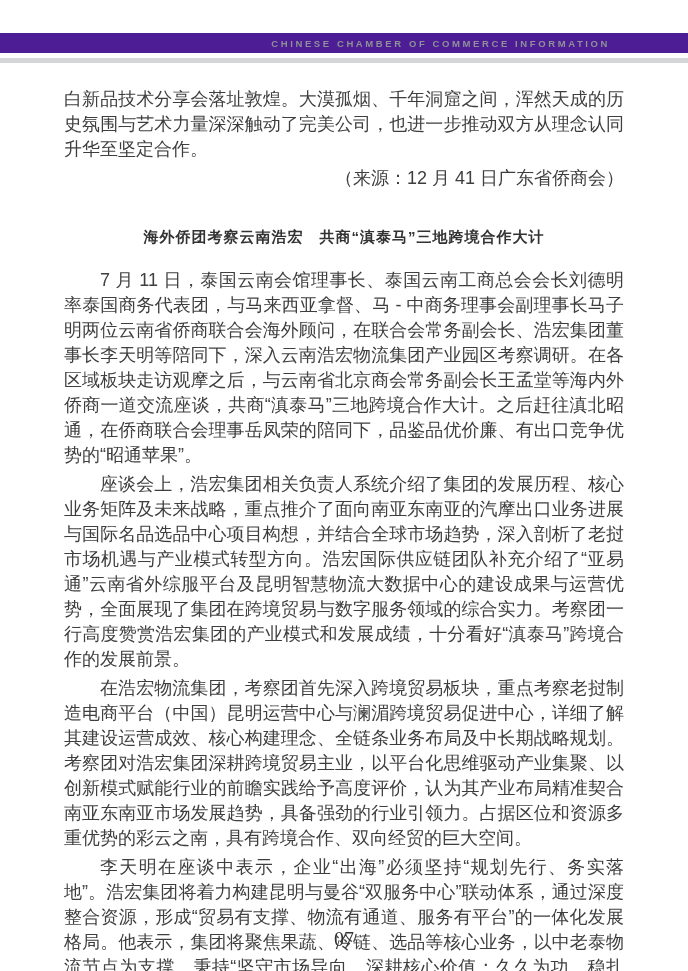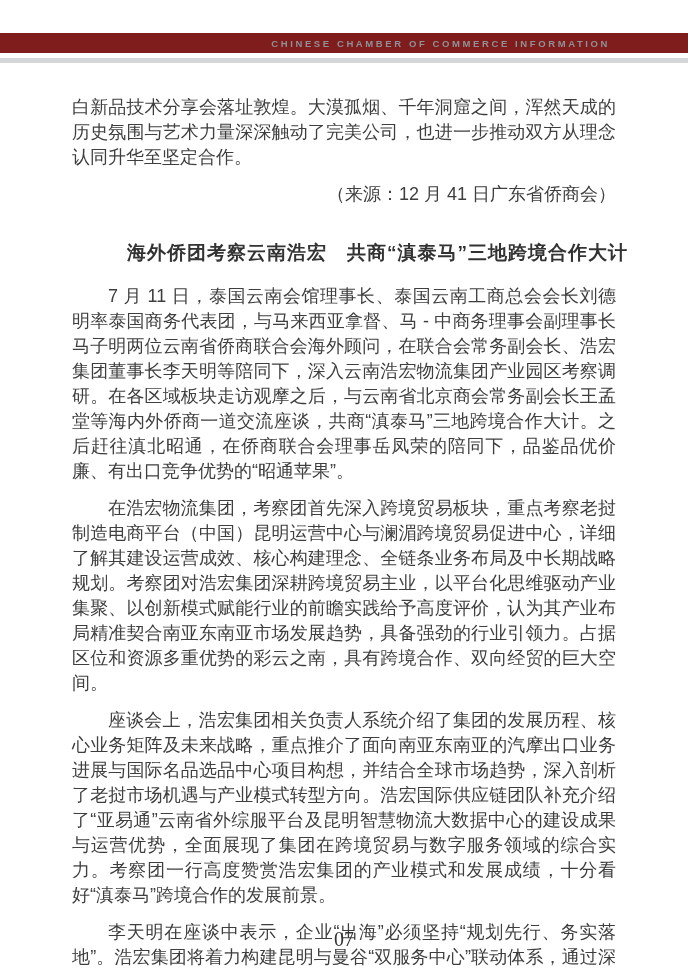--- a/index.html
+++ b/index.html
@@ -8,21 +8,21 @@
     height: 971px;
     background: #ffffff;
     position: relative;
     overflow: hidden;
     font-family: "Liberation Sans", "DejaVu Sans", sans-serif;
   }
   .top-bar {
     position: absolute;
     top: 33px; left: 0;
     width: 100%; height: 20px;
-    background: #7f1d1d;
+    background: #4c1d95;
     display: flex;
     align-items: center;
     justify-content: flex-end;
     padding-right: 78px;
     box-sizing: border-box;
   }
   .top-bar .banner-text {
     font-size: 9.5px;
     font-weight: bold;
     letter-spacing: 2.6px;
@@ -38,31 +38,31 @@
   .content {
     position: absolute;
     top: 83px;
     left: 60px;
     width: 568px;
     color: #3e3e3e;
     font-size: 18px;
     line-height: 25px;
     text-align: justify;
   }
-  .content p { margin: 12px; }
+  .content p { margin: 4px; }
   .indent { text-indent: 2em; }
   .source-line {
     text-align: right;
   }
   .article-title {
-    font-size: 19px;
+    font-size: 15px;
     line-height: 30px;
     font-weight: bold;
     color: #333333;
-    text-align: right;
+    text-align: center;
     letter-spacing: 1px;
     margin: 31px 0 16px 0;
   }
   .page-num {
     position: absolute;
     top: 928px; left: 0;
     width: 100%;
     text-align: center;
     font-family: "Liberation Serif", "DejaVu Serif", serif;
     font-size: 20px;
@@ -77,18 +77,18 @@
 </div>
 <div class="top-rule"></div>
 
 <div class="content">
   <p>白新品技术分享会落址敦煌。大漠孤烟、千年洞窟之间，浑然天成的历史氛围与艺术力量深深触动了完美公司，也进一步推动双方从理念认同升华至坚定合作。</p>
   <p class="source-line">（来源：12 月 41 日广东省侨商会）</p>
 
   <h1 class="article-title">海外侨团考察云南浩宏　共商“滇泰马”三地跨境合作大计</h1>
 
   <p class="indent">7 月 11 日，泰国云南会馆理事长、泰国云南工商总会会长刘德明率泰国商务代表团，与马来西亚拿督、马 - 中商务理事会副理事长马子明两位云南省侨商联合会海外顾问，在联合会常务副会长、浩宏集团董事长李天明等陪同下，深入云南浩宏物流集团产业园区考察调研。在各区域板块走访观摩之后，与云南省北京商会常务副会长王孟堂等海内外侨商一道交流座谈，共商“滇泰马”三地跨境合作大计。之后赶往滇北昭通，在侨商联合会理事岳凤荣的陪同下，品鉴品优价廉、有出口竞争优势的“昭通苹果”。</p>
+  <p class="indent">座谈会上，浩宏集团相关负责人系统介绍了集团的发展历程、核心业务矩阵及未来战略，重点推介了面向南亚东南亚的汽摩出口业务进展与国际名品选品中心项目构想，并结合全球市场趋势，深入剖析了老挝市场机遇与产业模式转型方向。浩宏国际供应链团队补充介绍了“亚易通”云南省外综服平台及昆明智慧物流大数据中心的建设成果与运营优势，全面展现了集团在跨境贸易与数字服务领域的综合实力。考察团一行高度赞赏浩宏集团的产业模式和发展成绩，十分看好“滇泰马”跨境合作的发展前景。</p>
   <p class="indent">在浩宏物流集团，考察团首先深入跨境贸易板块，重点考察老挝制造电商平台（中国）昆明运营中心与澜湄跨境贸易促进中心，详细了解其建设运营成效、核心构建理念、全链条业务布局及中长期战略规划。考察团对浩宏集团深耕跨境贸易主业，以平台化思维驱动产业集聚、以创新模式赋能行业的前瞻实践给予高度评价，认为其产业布局精准契合南亚东南亚市场发展趋势，具备强劲的行业引领力。占据区位和资源多重优势的彩云之南，具有跨境合作、双向经贸的巨大空间。</p>
-  <p class="indent">座谈会上，浩宏集团相关负责人系统介绍了集团的发展历程、核心业务矩阵及未来战略，重点推介了面向南亚东南亚的汽摩出口业务进展与国际名品选品中心项目构想，并结合全球市场趋势，深入剖析了老挝市场机遇与产业模式转型方向。浩宏国际供应链团队补充介绍了“亚易通”云南省外综服平台及昆明智慧物流大数据中心的建设成果与运营优势，全面展现了集团在跨境贸易与数字服务领域的综合实力。考察团一行高度赞赏浩宏集团的产业模式和发展成绩，十分看好“滇泰马”跨境合作的发展前景。</p>
   <p class="indent">李天明在座谈中表示，企业“出海”必须坚持“规划先行、务实落地”。浩宏集团将着力构建昆明与曼谷“双服务中心”联动体系，通过深度整合资源，形成“贸易有支撑、物流有通道、服务有平台”的一体化发展格局。他表示，集团将聚焦果蔬、冷链、选品等核心业务，以中老泰物流节点为支撑，秉持“坚守市场导向、深耕核心价值；久久为功、稳扎稳打”的稳健发展思路。建议联合泰国云南工商总会、侨商联合会等机构成立专项工作小组，构建“企业主导、商会助力、政府支持”的三方协同机制，分阶段有序推动合作</p>
 </div>
 
 <div class="page-num">07</div>
 
 </body></html>

